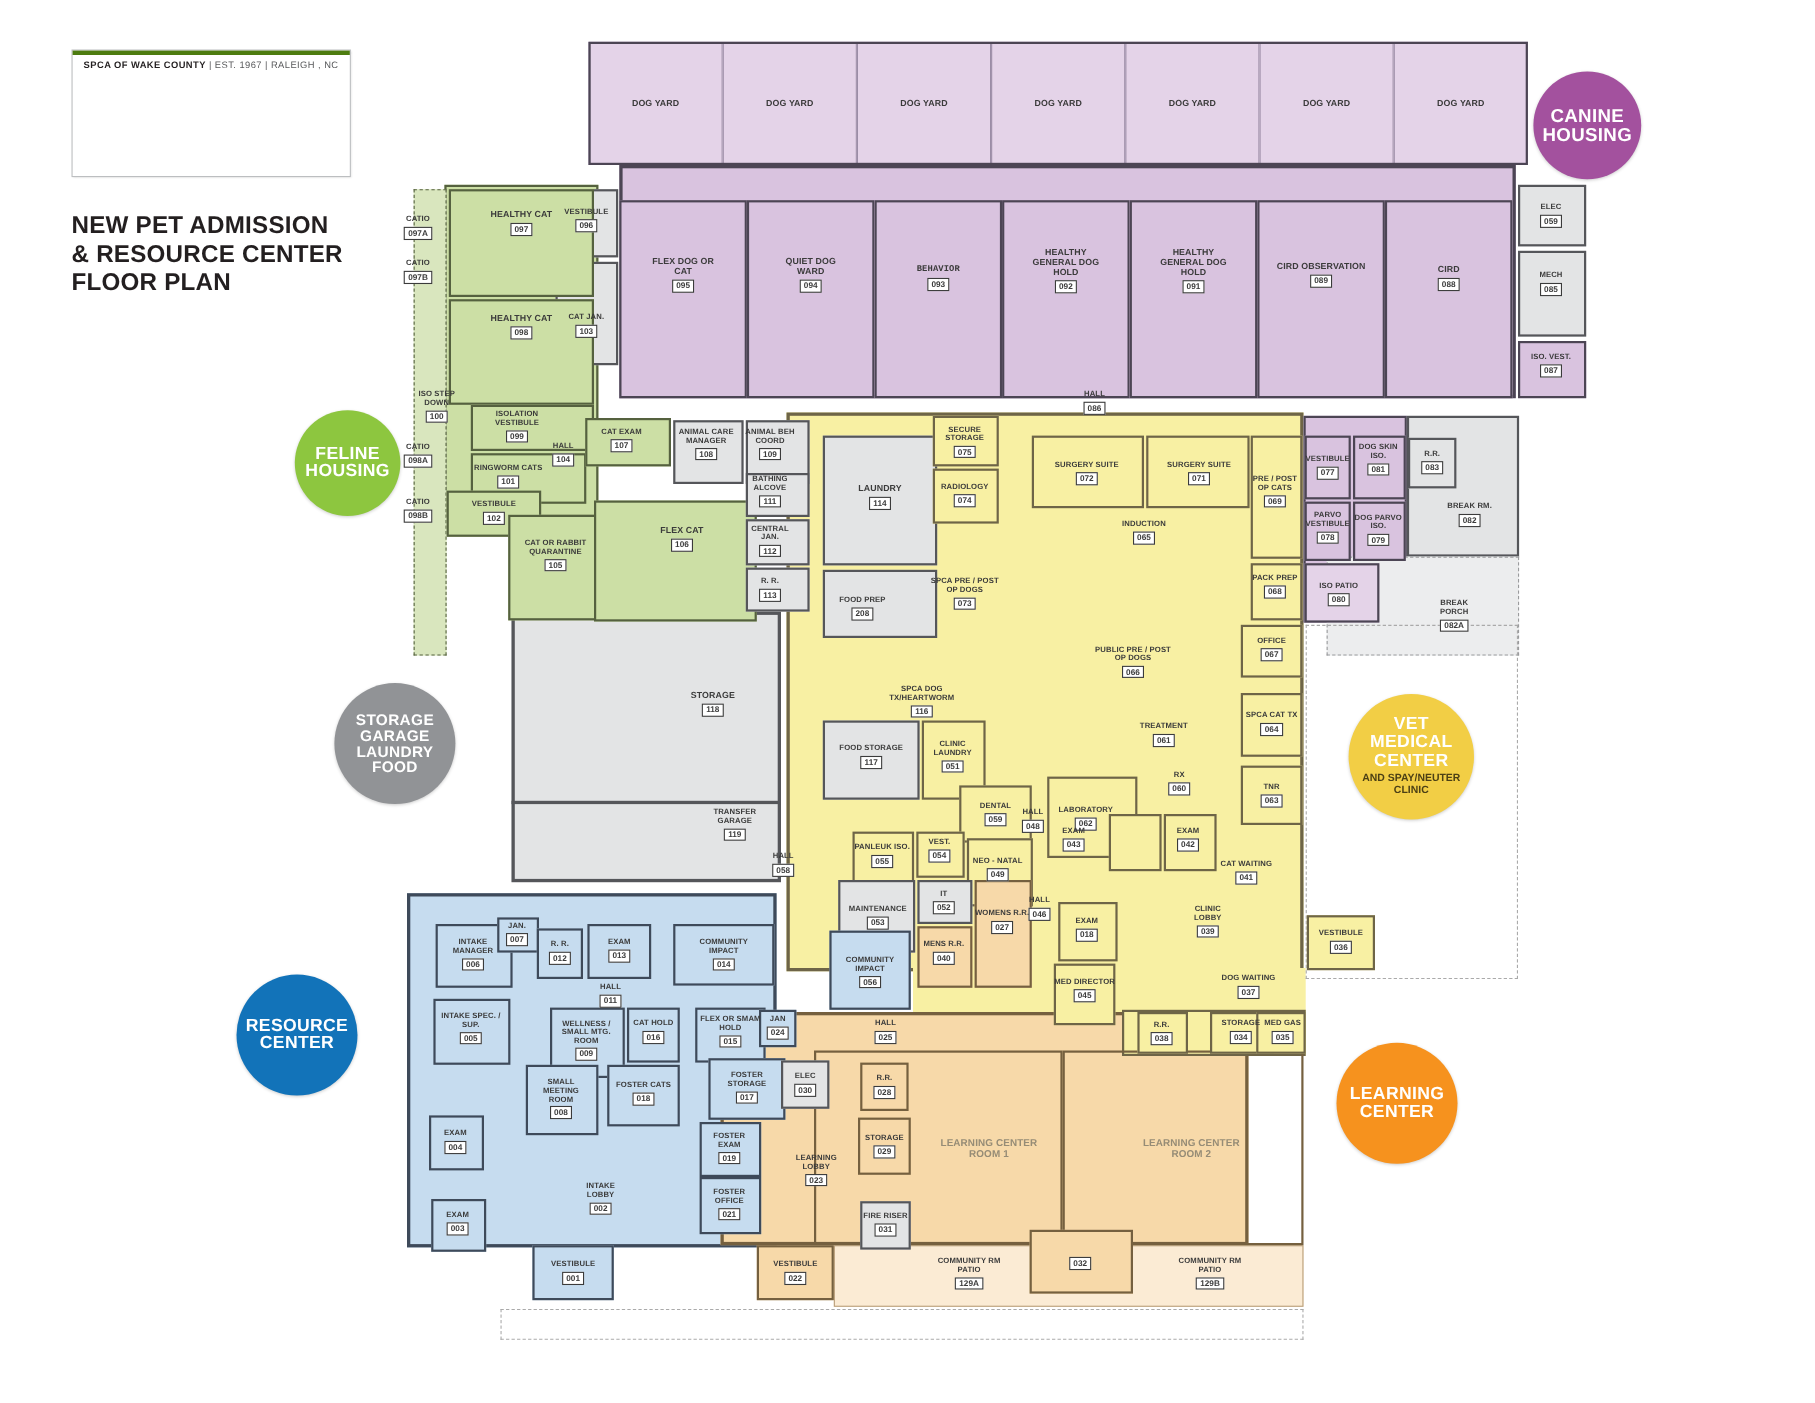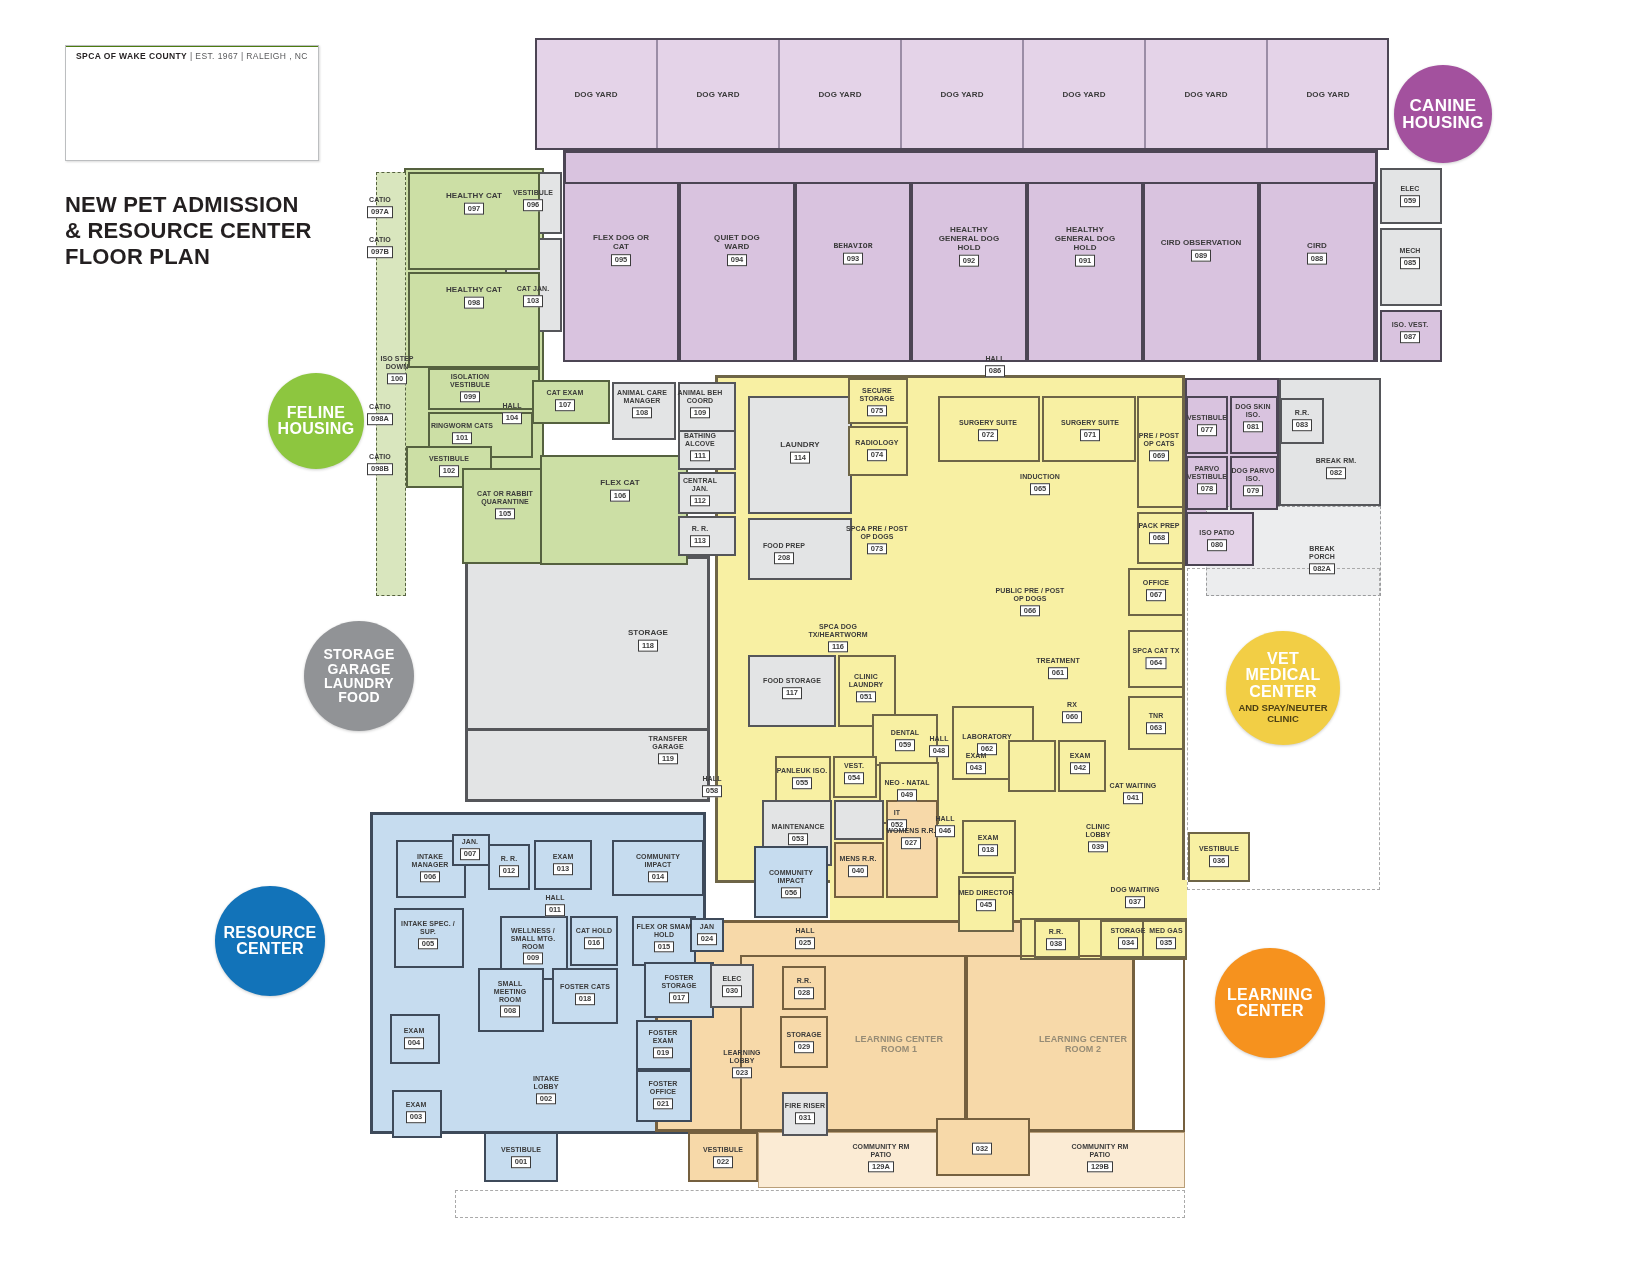--- a/index.html
+++ b/index.html
@@ -17,21 +17,21 @@
   #logo-nc{position:relative;font-weight:900;font-size:58px;letter-spacing:-4px;color:#231f20;line-height:1;}
   #logo-feather{
     position:absolute;left:26px;bottom:-4px;width:30px;height:26px;
     border:9px solid transparent;border-bottom-color:#F5A21B;border-left-color:#F5A21B;
     border-radius:50%;transform:rotate(-28deg);
   }
   #logo-tag{margin-left:10px;display:flex;flex-direction:column;line-height:1.02;}
   .tagline{color:#6d6e71;font-size:16px;letter-spacing:1px;font-weight:400;}
   #logo-love{color:#231f20;font-size:34px;font-weight:900;letter-spacing:1px;line-height:.95;}
   #logo-bottom{
-    border-top:1px solid #4d7c0f;font-size:8.5px;color:#58595b;
+    border-top:4px solid #4d7c0f;font-size:8.5px;color:#58595b;
     padding:4px 0 5px 10px;letter-spacing:.4px;
   }
   #logo-bottom b{color:#231f20;}
   #plan-title{
     position:absolute;left:65px;top:192px;font-size:22px;font-weight:800;
     color:#231f20;line-height:1.18;letter-spacing:.2px;
   }
   
   .zone{position:absolute;box-sizing:border-box;}
   .room-rect{position:absolute;box-sizing:border-box;}
@@ -493,21 +493,21 @@
       <span class="rnum">035</span>
     </div>
     <div class="room-label" style="left: 1219px; top: 856px; width: 56px;">
       <span class="rname" style="font-size: 7px; color: rgb(59, 59, 59);">VESTIBULE</span>
       <span class="rnum">036</span>
     </div>
     <div class="room-label" style="left: 798px; top: 834px; width: 80px;">
       <span class="rname" style="font-size: 7px; color: rgb(59, 59, 59);">MAINTENANCE</span>
       <span class="rnum">053</span>
     </div>
-    <div class="room-label" style="left: 858px; top: 820px; width: 24px; margin-left: 39px;">
+    <div class="room-label" style="left: 858px; top: 820px; width: 24px;">
       <span class="rname" style="font-size: 7px; color: rgb(59, 59, 59);">IT</span>
       <span class="rnum">052</span>
     </div>
     <div class="room-label" style="left: 858px; top: 866px; width: 48px;">
       <span class="rname" style="font-size: 7px; color: rgb(59, 59, 59);">MENS R.R.</span>
       <span class="rnum">040</span>
     </div>
     <div class="room-label" style="left: 911px; top: 838px; width: 50px;">
       <span class="rname" style="font-size: 7px; color: rgb(59, 59, 59);">WOMENS R.R.</span>
       <span class="rnum">027</span>

